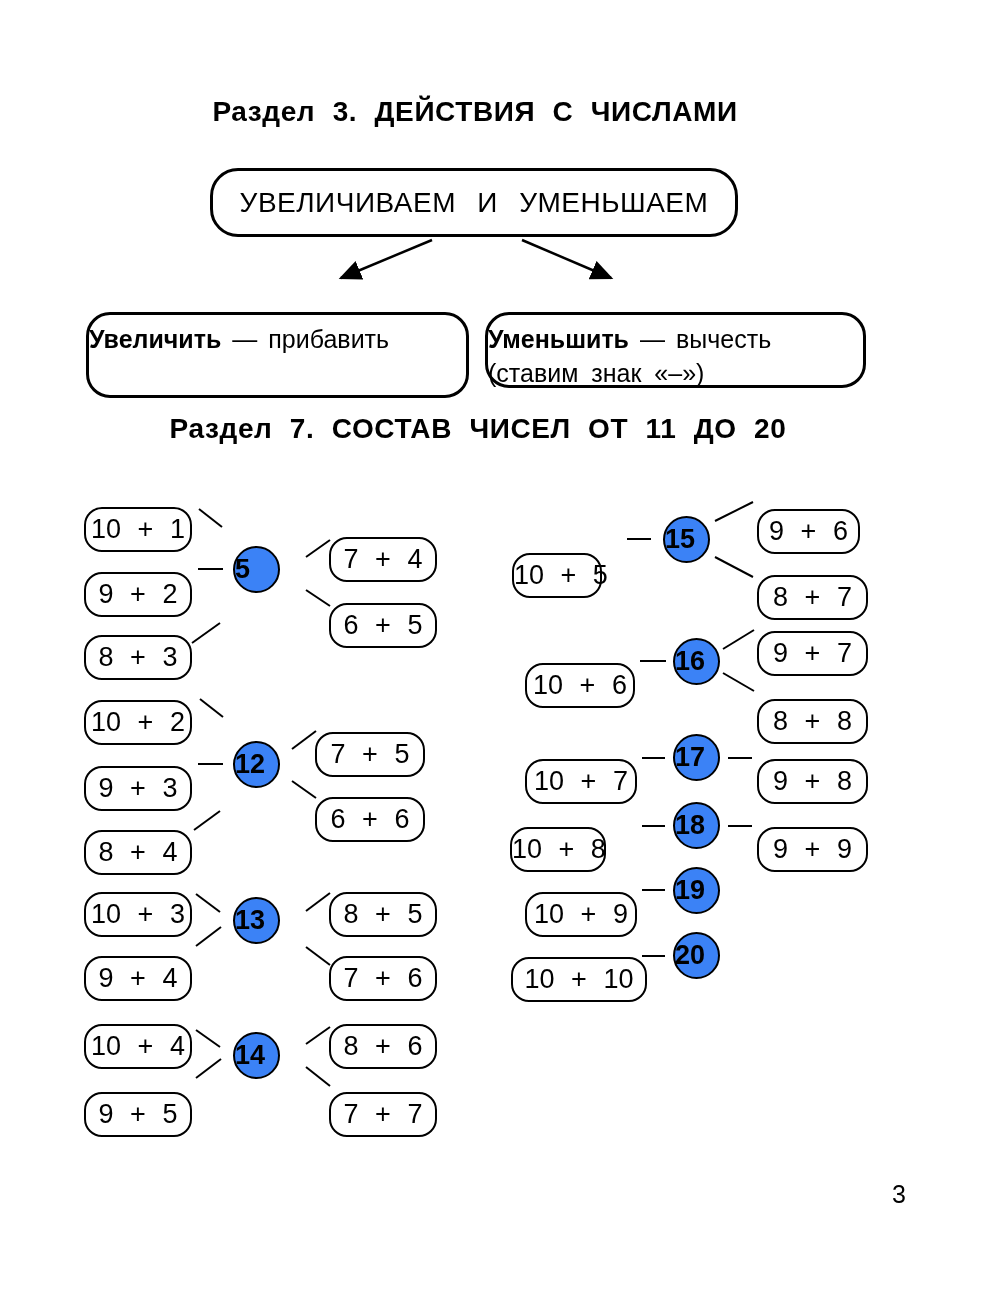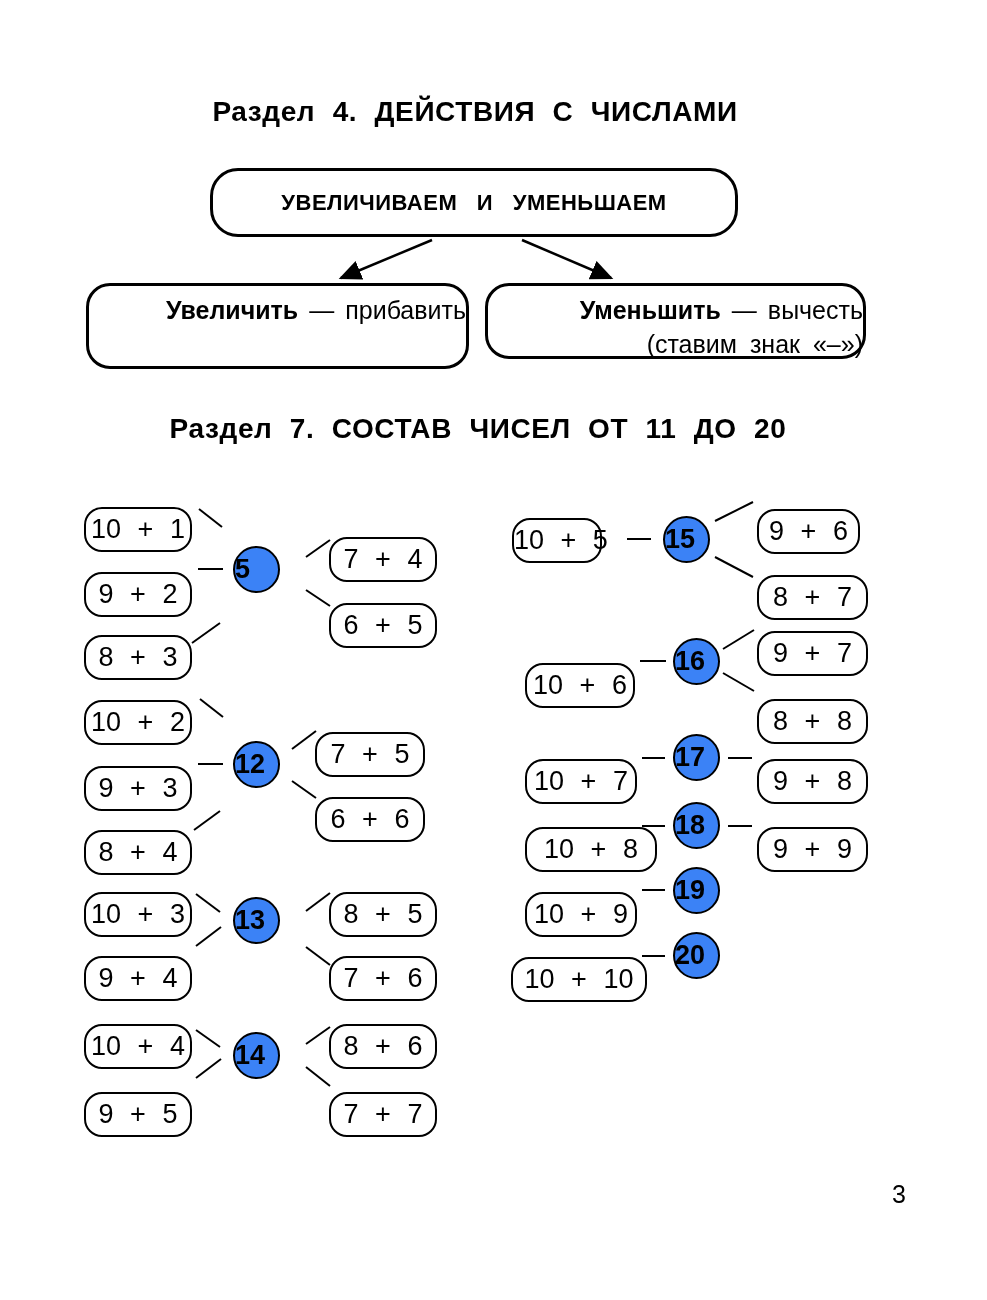--- a/index.html
+++ b/index.html
@@ -13,27 +13,28 @@
     position:absolute; left:0; font-weight:bold; font-size:28px;
     letter-spacing:0.6px; word-spacing:9px; text-align:center;
     white-space:nowrap; color:#000;
   }
   .flowbox {
     position:absolute; border:3px solid #000; border-radius:28px;
     display:flex; align-items:center; justify-content:center;
     background:#fff;
   }
   .flowbox .flowlabel {
-    font-weight:bold; font-size:22px; letter-spacing:0.5px; word-spacing:13px;
+    font-weight:normal; font-size:28px; letter-spacing:0.5px; word-spacing:13px;
     white-space:nowrap;
   }
   .defbox {
     position:absolute; border:3px solid #000; border-radius:24px;
-    background:#fff; text-align:right; font-size:25px; line-height:34px;
+    background:#fff; text-align:left; font-size:25px; line-height:34px;
     padding-top:7px;
+    margin-top:29px;
   }
   .defbox .term { font-weight:bold; }
   .defbox .dash { margin:0 11px; }
   .defbox .note { word-spacing:6px; }
   .ebox {
     position:absolute; width:108px; height:45px;
     border:2.5px solid #000; border-radius:18px; background:#fff;
     font-size:27px; line-height:40px; text-align:center;
     word-spacing:9px; white-space:nowrap;margin-top:24px;
   }
@@ -47,21 +48,21 @@
     position:absolute; left:884px; top:1180px; width:30px;
     font-size:25px; text-align:center;
   }
 </style>
 </head>
 <body>
 
 <div class="page">
 
   
-  <div class="sec-title" style="top:96px;width:950px">Раздел 4. ДЕЙСТВИЯ С ЧИСЛАМИ</div>
+  <div class="sec-title" style="top:96px;width:950px">Раздел 3. ДЕЙСТВИЯ С ЧИСЛАМИ</div>
 
   <div class="flowbox" style="left:210px;top:168px;width:528px;height:69px">
     <span class="flowlabel">УВЕЛИЧИВАЕМ И УМЕНЬШАЕМ</span>
   </div>
 
   <div class="defbox" style="left:86px;top:283px;width:383px;height:86px">
     <div><span class="term">Увеличить</span><span class="dash">—</span><span>прибавить</span></div>
   </div>
 
   <div class="defbox" style="left:485px;top:283px;width:381px;height:76px">
@@ -105,21 +106,21 @@
   <div style="display:contents">
     <div class="ebox" style="left:84px;top:1000px">10 + 4</div>
     <div class="ebox" style="left:84px;top:1068px">9 + 5</div>
     <div class="circle" style="left:233px;top:1032px">14</div>
     <div class="ebox" style="left:329px;top:1000px">8 + 6</div>
     <div class="ebox" style="left:329px;top:1068px">7 + 7</div>
   </div>
 
   
   <div style="display:contents">
-    <div class="ebox" style="left:512px;top:494px;width:90px">10 + 5</div>
+    <div class="ebox" style="left:512px;top:529px;width:90px">10 + 5</div>
     <div class="circle" style="left:663px;top:516px">15</div>
     <div class="ebox" style="left:757px;top:485px;width:103px">9 + 6</div>
     <div class="ebox" style="left:757px;top:551px;width:111px">8 + 7</div>
   </div>
 
   
   <div style="display:contents">
     <div class="ebox" style="left:525px;top:639px;width:110px">10 + 6</div>
     <div class="circle" style="left:673px;top:638px">16</div>
     <div class="ebox" style="left:757px;top:607px;width:111px">9 + 7</div>
@@ -128,21 +129,21 @@
 
   
   <div style="display:contents">
     <div class="ebox" style="left:525px;top:735px;width:112px">10 + 7</div>
     <div class="circle" style="left:673px;top:734px">17</div>
     <div class="ebox" style="left:757px;top:735px;width:111px">9 + 8</div>
   </div>
 
   
   <div style="display:contents">
-    <div class="ebox" style="left:525px;top:803px;width:132px">10 + 8</div>
+    <div class="ebox" style="left:510px;top:803px;width:96px">10 + 8</div>
     <div class="circle" style="left:673px;top:802px">18</div>
     <div class="ebox" style="left:757px;top:803px;width:111px">9 + 9</div>
   </div>
 
   
   <div style="display:contents">
     <div class="ebox" style="left:525px;top:868px;width:112px">10 + 9</div>
     <div class="circle" style="left:673px;top:867px">19</div>
   </div>
 

